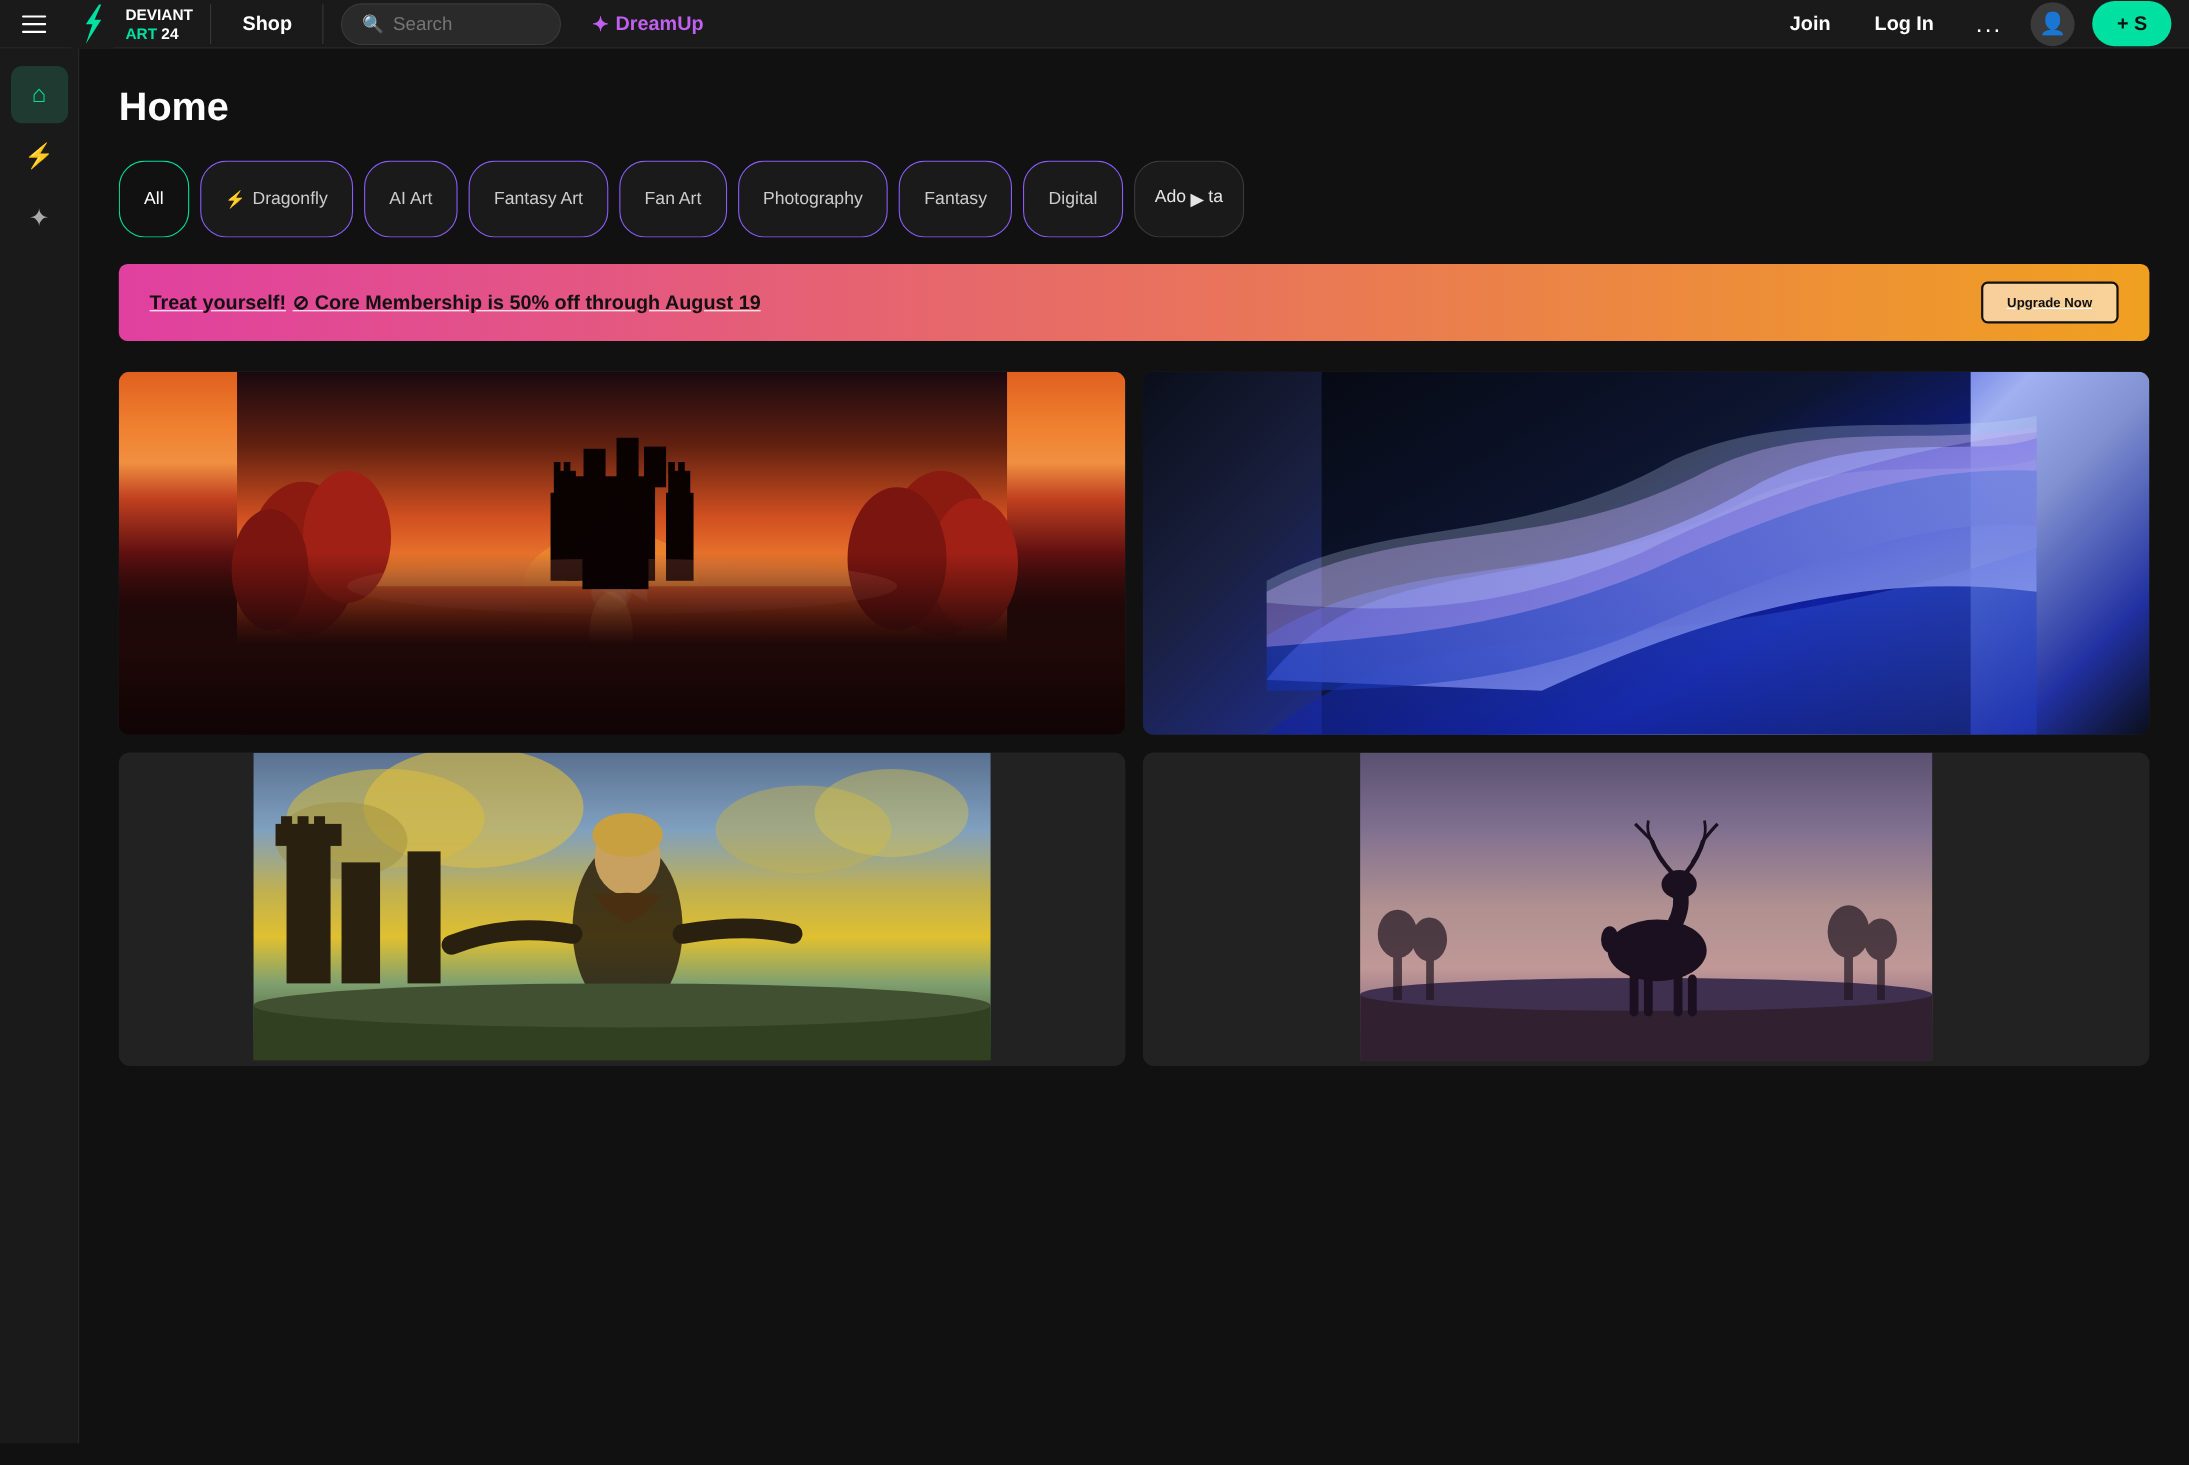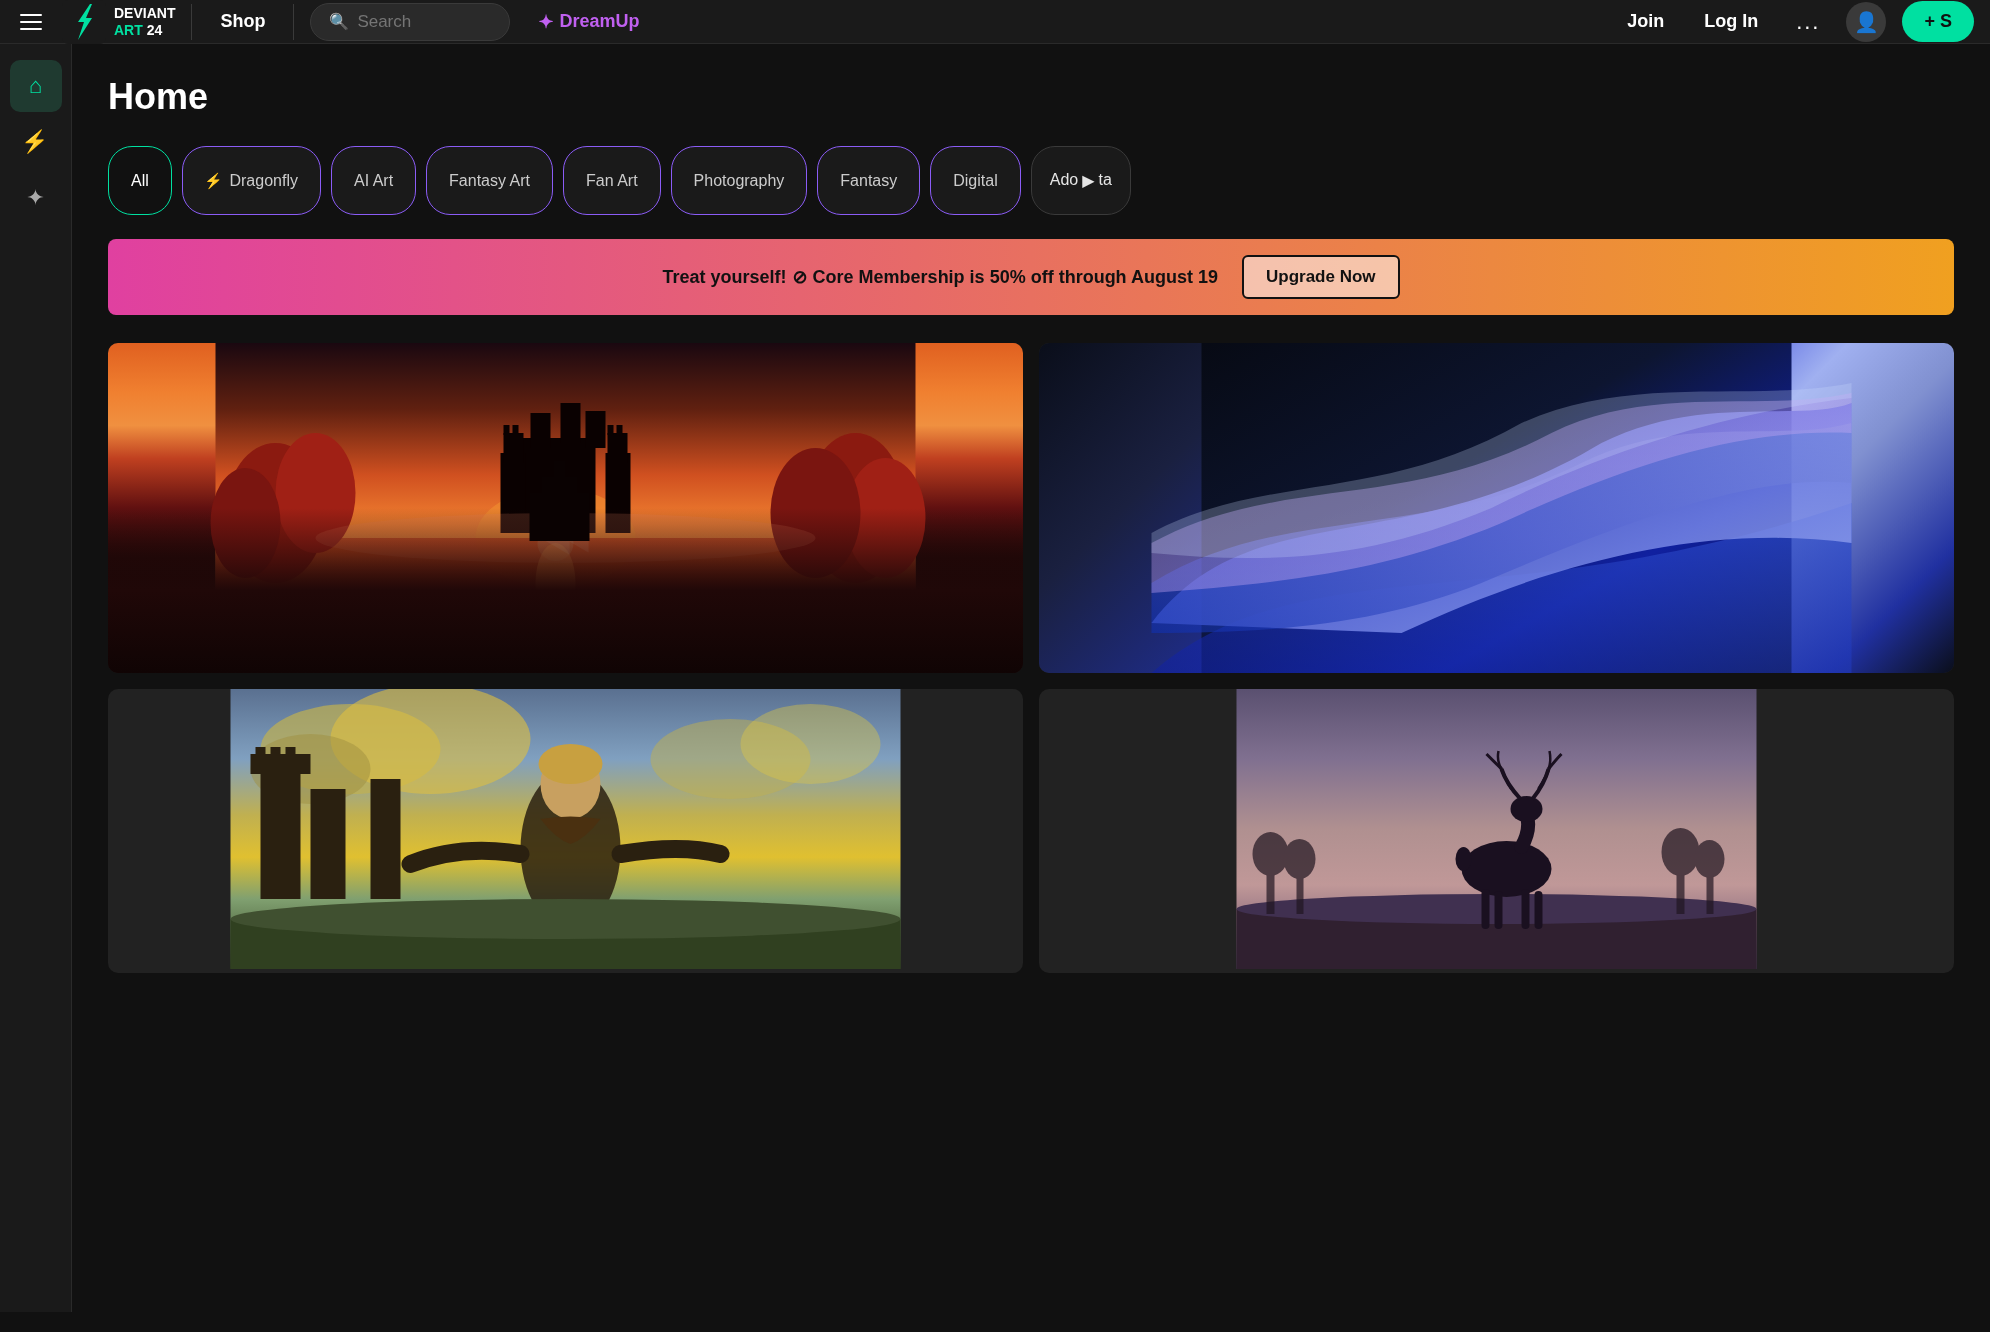--- a/index.html
+++ b/index.html
@@ -242,37 +242,38 @@
       gap: 4px;
     }
 
     
     .promo-banner {
       background: linear-gradient(90deg, #e040a0 0%, #f0a020 100%);
       border-radius: 8px;
       padding: 16px 28px;
       display: flex;
       align-items: center;
-      justify-content: center;
+      justify-content: space-between;
       margin-bottom: 28px;
+      text-decoration: underline;
     }
     .promo-text {
       color: #111;
       font-size: 18px;
       font-weight: 600;
       display: flex;
       align-items: center;
       gap: 6px;
     }
     .upgrade-btn {
       background: #fff8;
       border: 2px solid #111;
       border-radius: 6px;
       color: #111;
-      font-size: 17px;
+      font-size: 12px;
       font-weight: 700;
       padding: 10px 22px;
       cursor: pointer;
       white-space: nowrap;
       margin-left: 24px;
     }
 
     
     .image-grid {
       display: grid;

